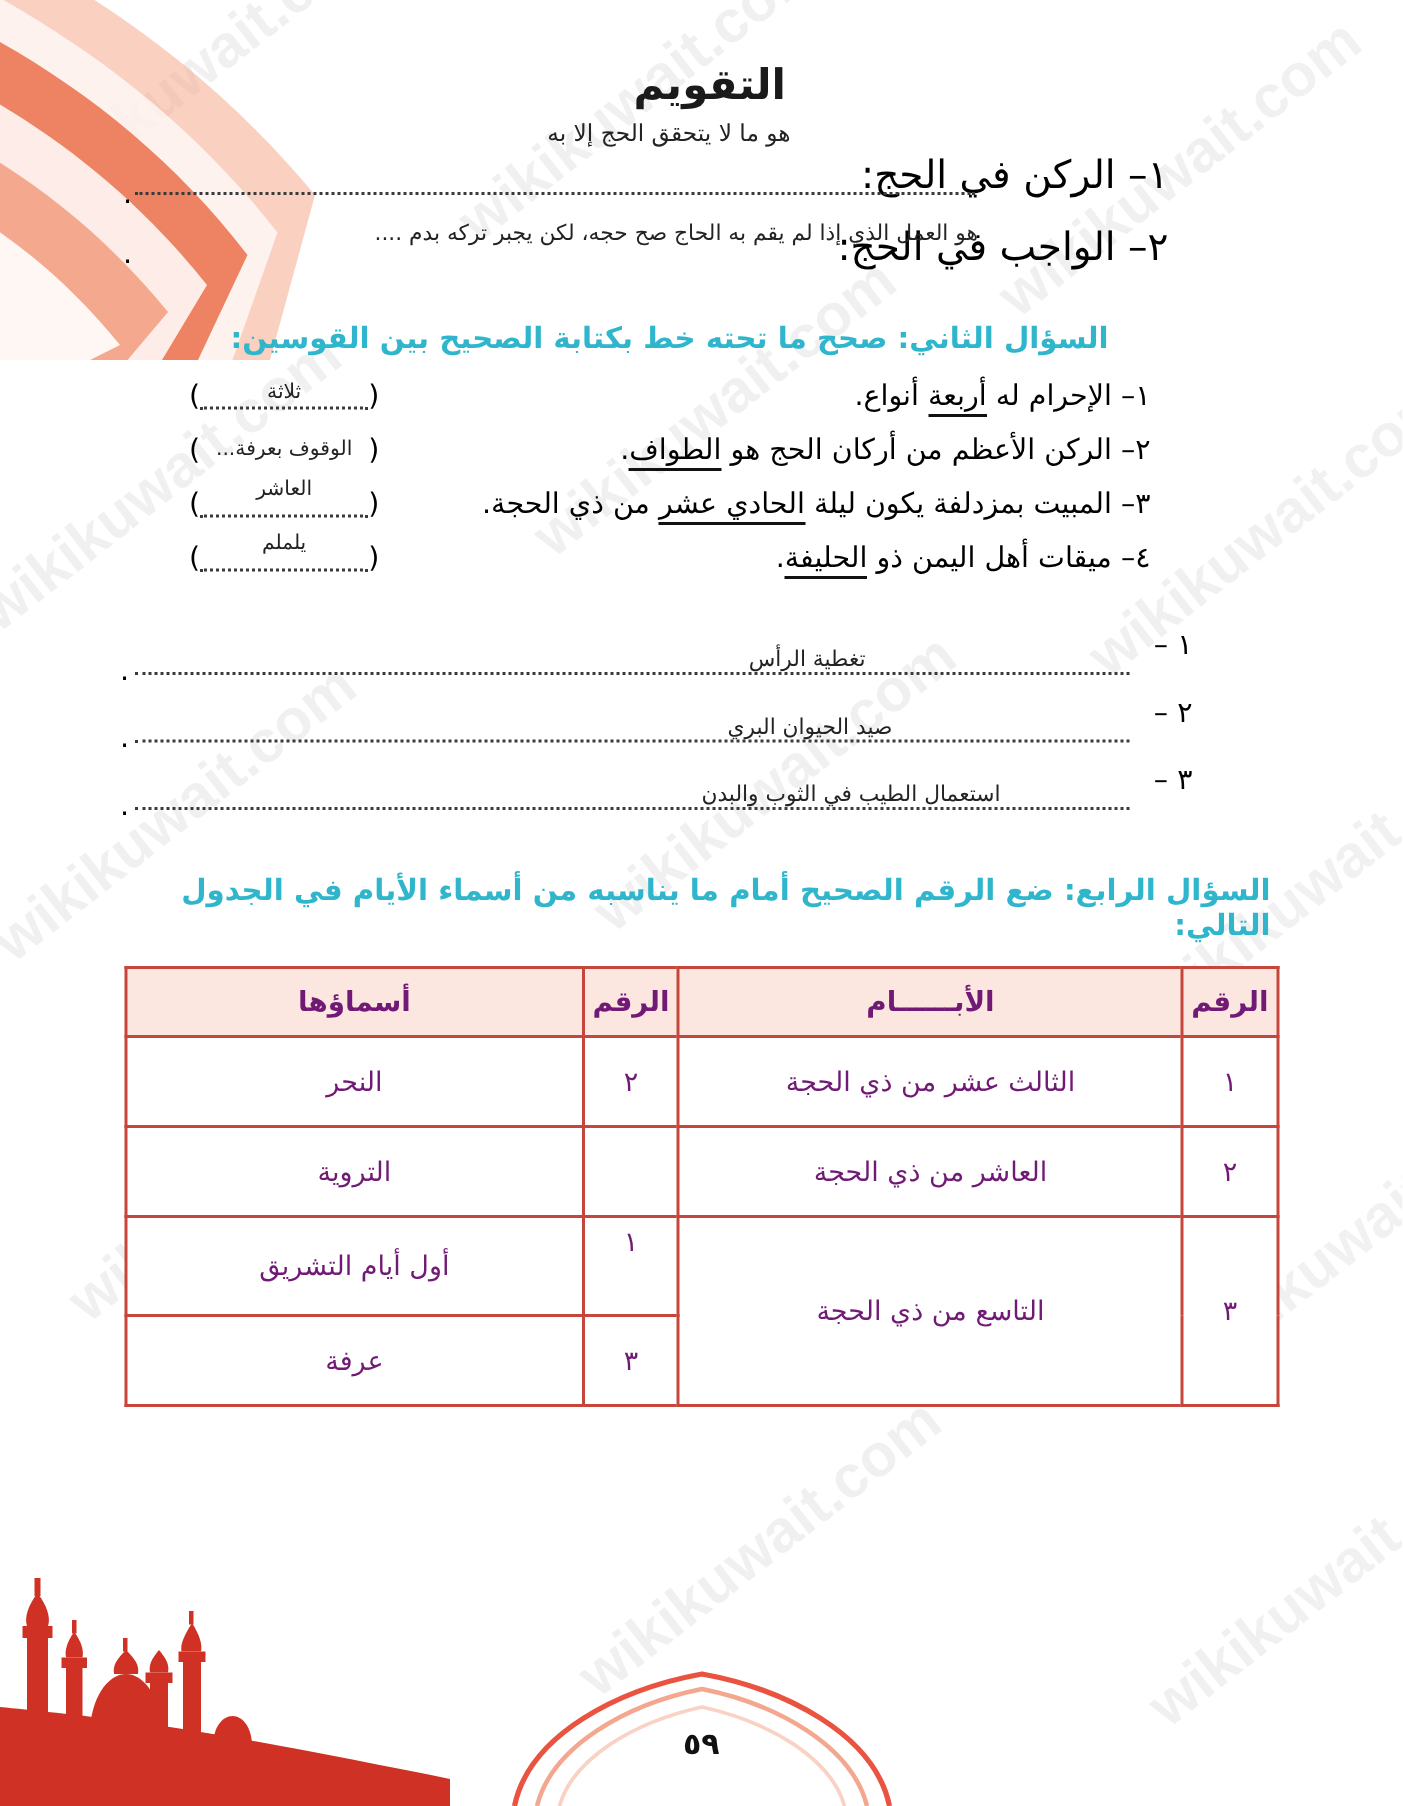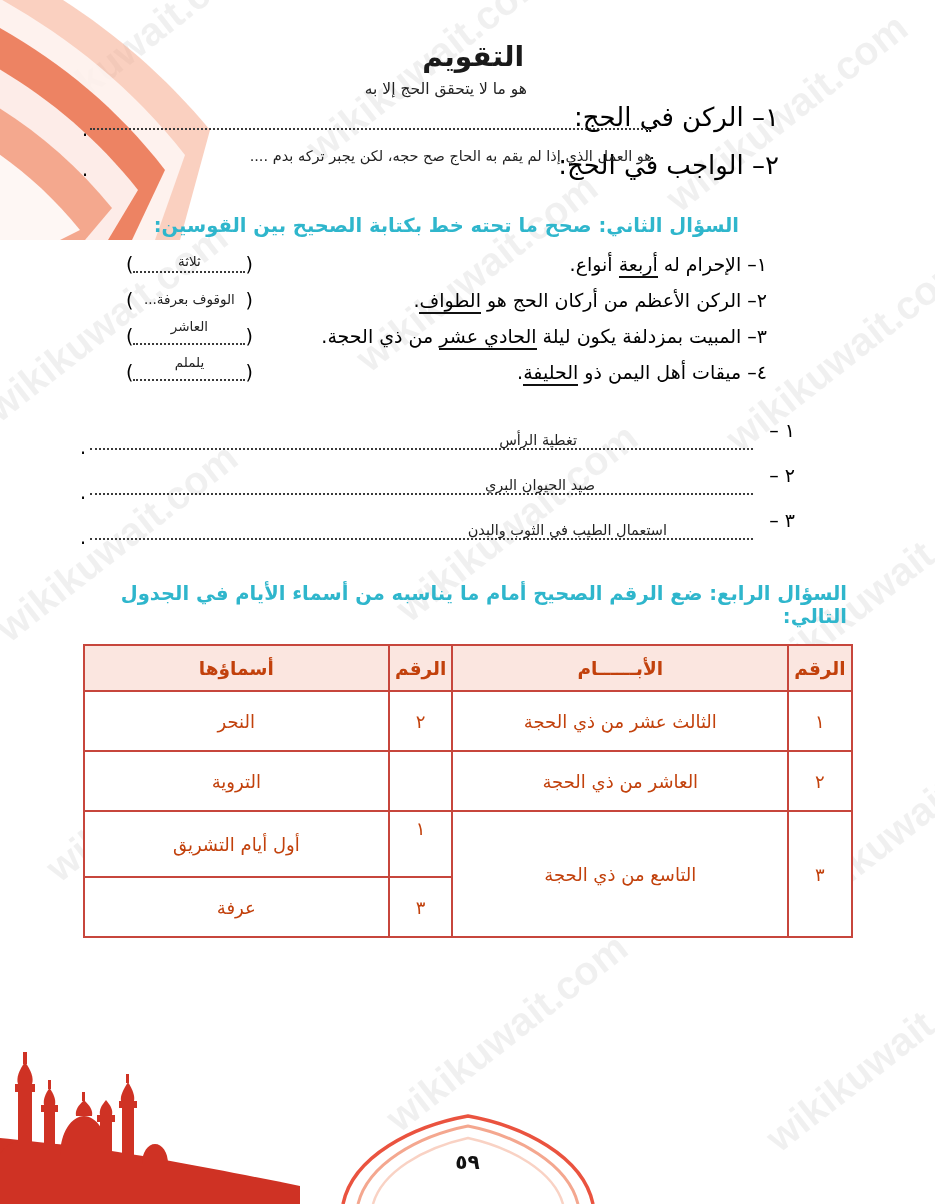--- a/index.html
+++ b/index.html
@@ -226,21 +226,21 @@
     margin: 16px auto 0 auto;
     border-collapse: collapse;
     width: 770px;
     table-layout: fixed;
     direction: rtl;
   }
   table.days th, table.days td {
     border: 2px solid #c7463c;
     text-align: center;
     font-size: 18px;
-    color: #c2410c;
+    color: #701a75;
     font-family: "DejaVu Sans", serif;
     padding: 0;
   }
   table.days th {
     background: #fbe6e0;
     font-weight: 700;
     height: 44px;
     font-size: 18.5px;
   }
   table.days td { height: 58px; background: #ffffff; }

